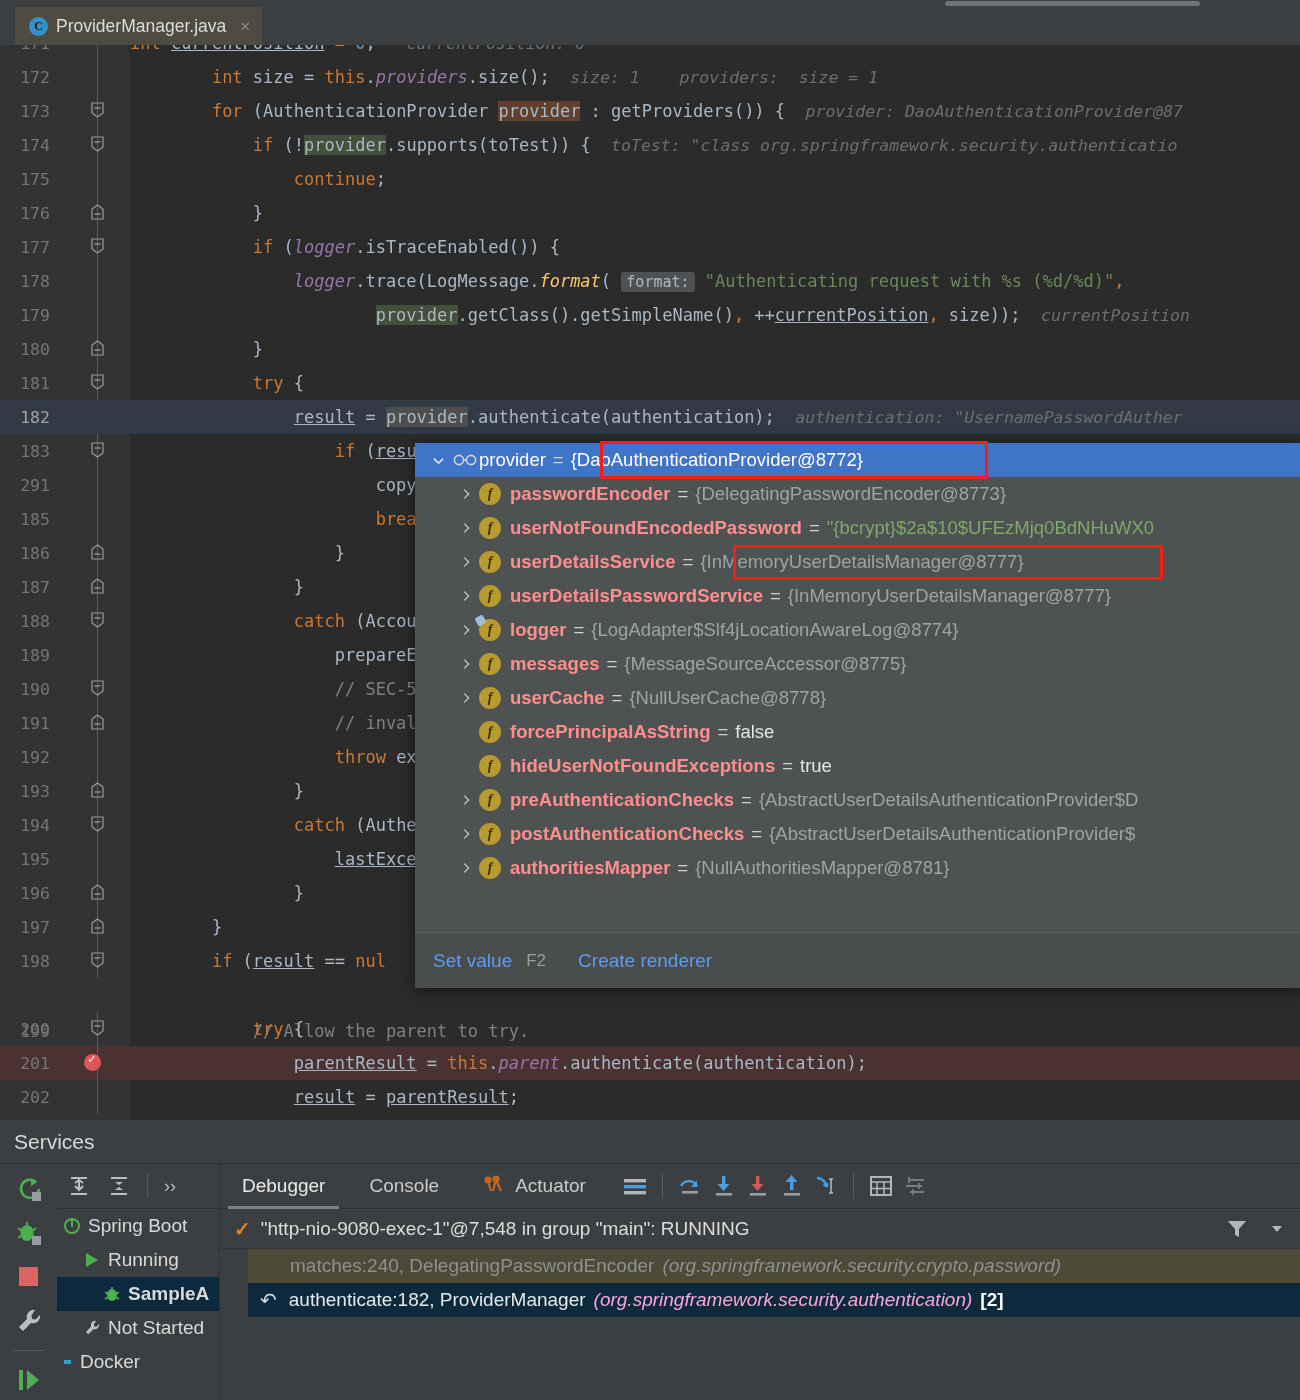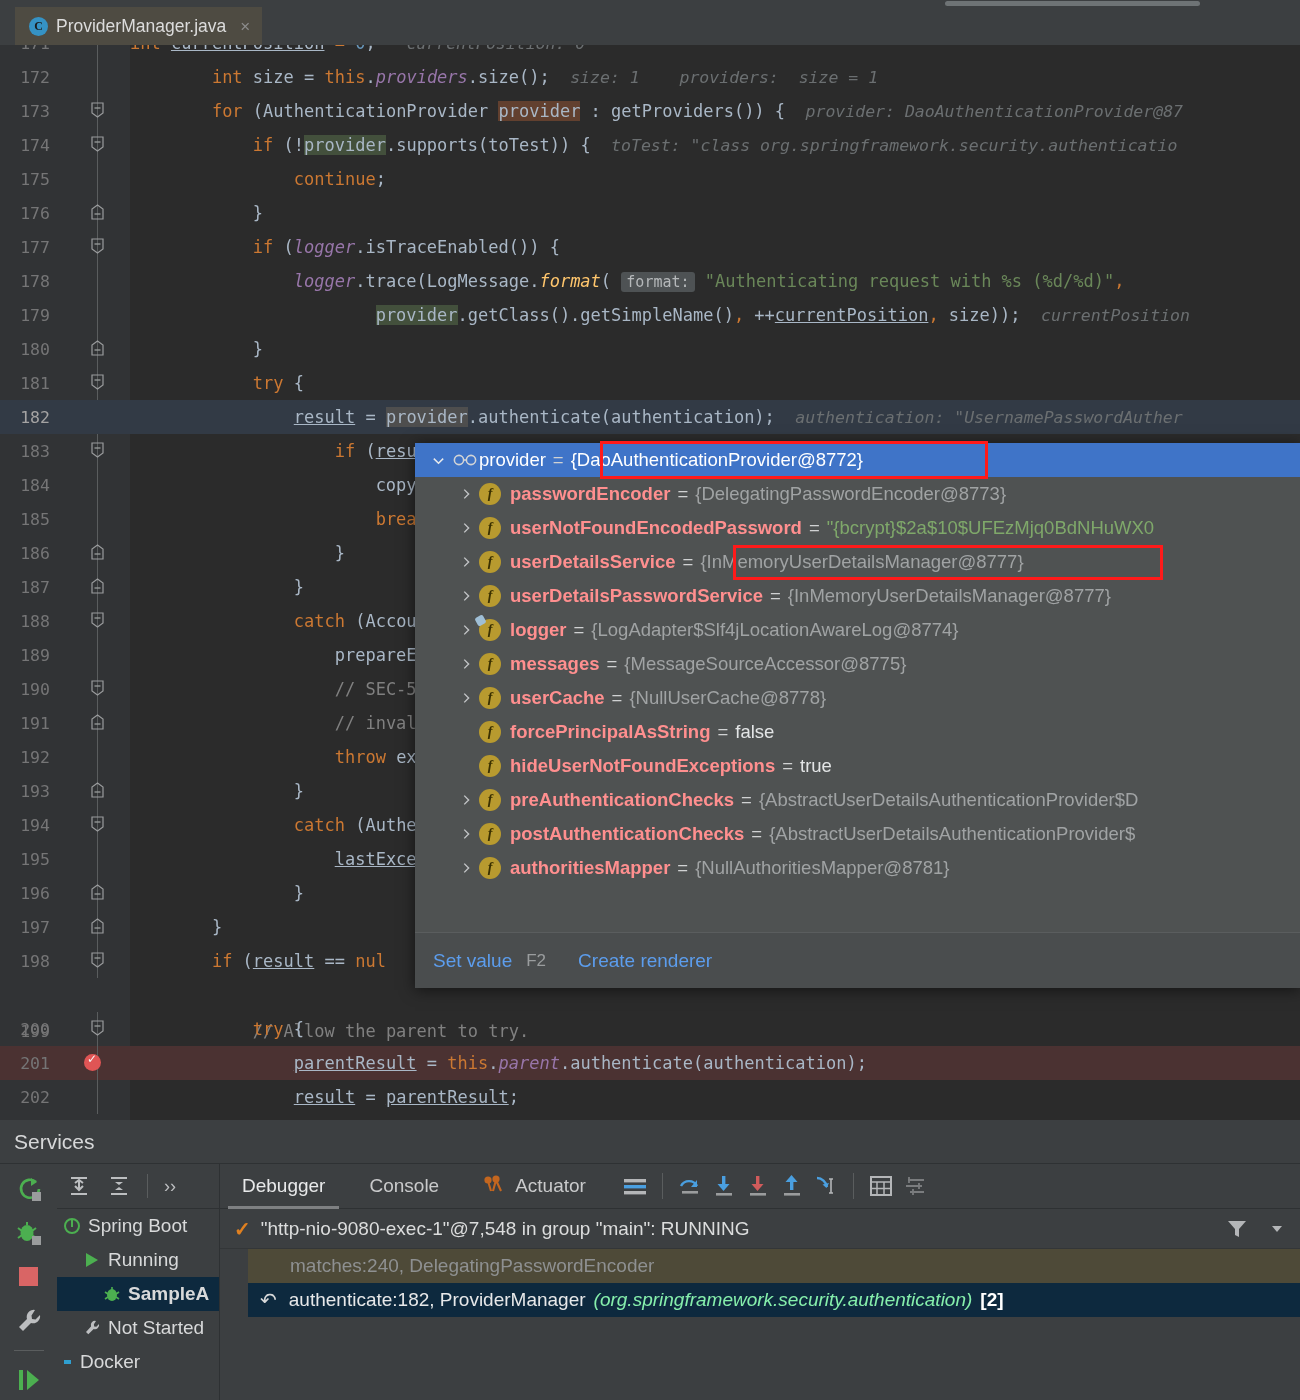--- a/index.html
+++ b/index.html
@@ -225,21 +225,21 @@
   .frames { position: relative; margin-left: 28px; }
   .frame-row {
     height: 34px; display: flex; align-items: center; gap: 8px;
     padding-left: 42px; font-size: 19px; white-space: nowrap;
     color: #8e9091; background: #4e4a38;
   }
   .frame-row .pkg { font-style: italic; }
   .frame-row.sel {
     background: #0d293e; color: #e7e8e9; padding-left: 12px;
   }
-  .frame-row.sel .pkg { color: #86efac; }
+  .frame-row.sel .pkg { color: #f9a8d4; }
   .frame-row .back-ico { color: #d8d9da; font-size: 20px; margin-right: 4px; }
   .frame-row .cnt { font-weight: bold; color: #ffffff; }
 
   svg { display: block; }
 </style>
 </head>
 <body>
 
 <div id="root">
 
@@ -383,21 +383,21 @@
           <span class="vline"></span>
         <svg class="box" viewBox="0 0 13 16">
             <path d="M1 1h11v10l-5.5 4L1 11z" fill="none" stroke="#9a9c9d" stroke-width="1.2"></path>
             <path d="M3.5 6h6" stroke="#9a9c9d" stroke-width="1.3"></path>
           </svg>
       </span>
       <span class="code">                    <span class="k">if</span> (<span class="u">resul</span></span>
     </div>
 
     <div class="line" style="top:423px;">
-      <span class="lnum">184</span>
+      <span class="lnum">291</span>
       <span class="fold">
           <span class="vline"></span>
         </span>
       <span class="code">                        copyD</span>
     </div>
 
     <div class="line" style="top:457px;">
       <span class="lnum">185</span>
       <span class="fold">
           <span class="vline"></span>
@@ -937,20 +937,21 @@
             <svg width="18" height="18" viewBox="0 0 18 18">
                 <path d="M4 6l5 6 5-6z" fill="#b4b6b8"></path>
               </svg>
           </span>
         </span>
       </div>
 
       <div class="frames" id="frames">
           <div class="frame-row">
             <span>matches:240, DelegatingPasswordEncoder</span>
+            <span class="pkg">(org.springframework.security.crypto.password)</span>
           </div>
           <div class="frame-row sel">
             <span class="back-ico">↶</span>
             <span>authenticate:182, ProviderManager</span>
             <span class="pkg">(org.springframework.security.authentication)</span>
             <span class="cnt">[2]</span>
           </div>
         </div>
     </div>
   </div>

